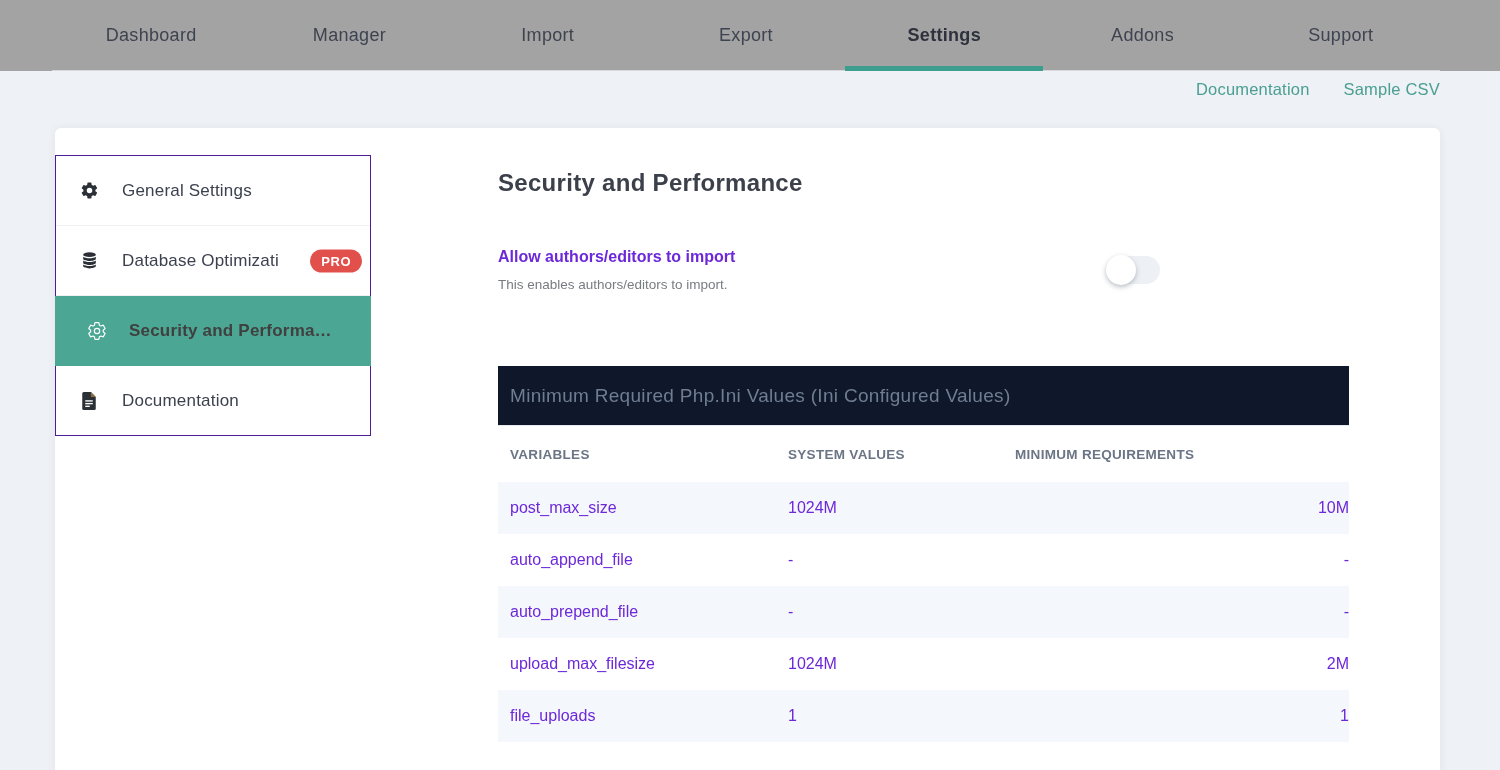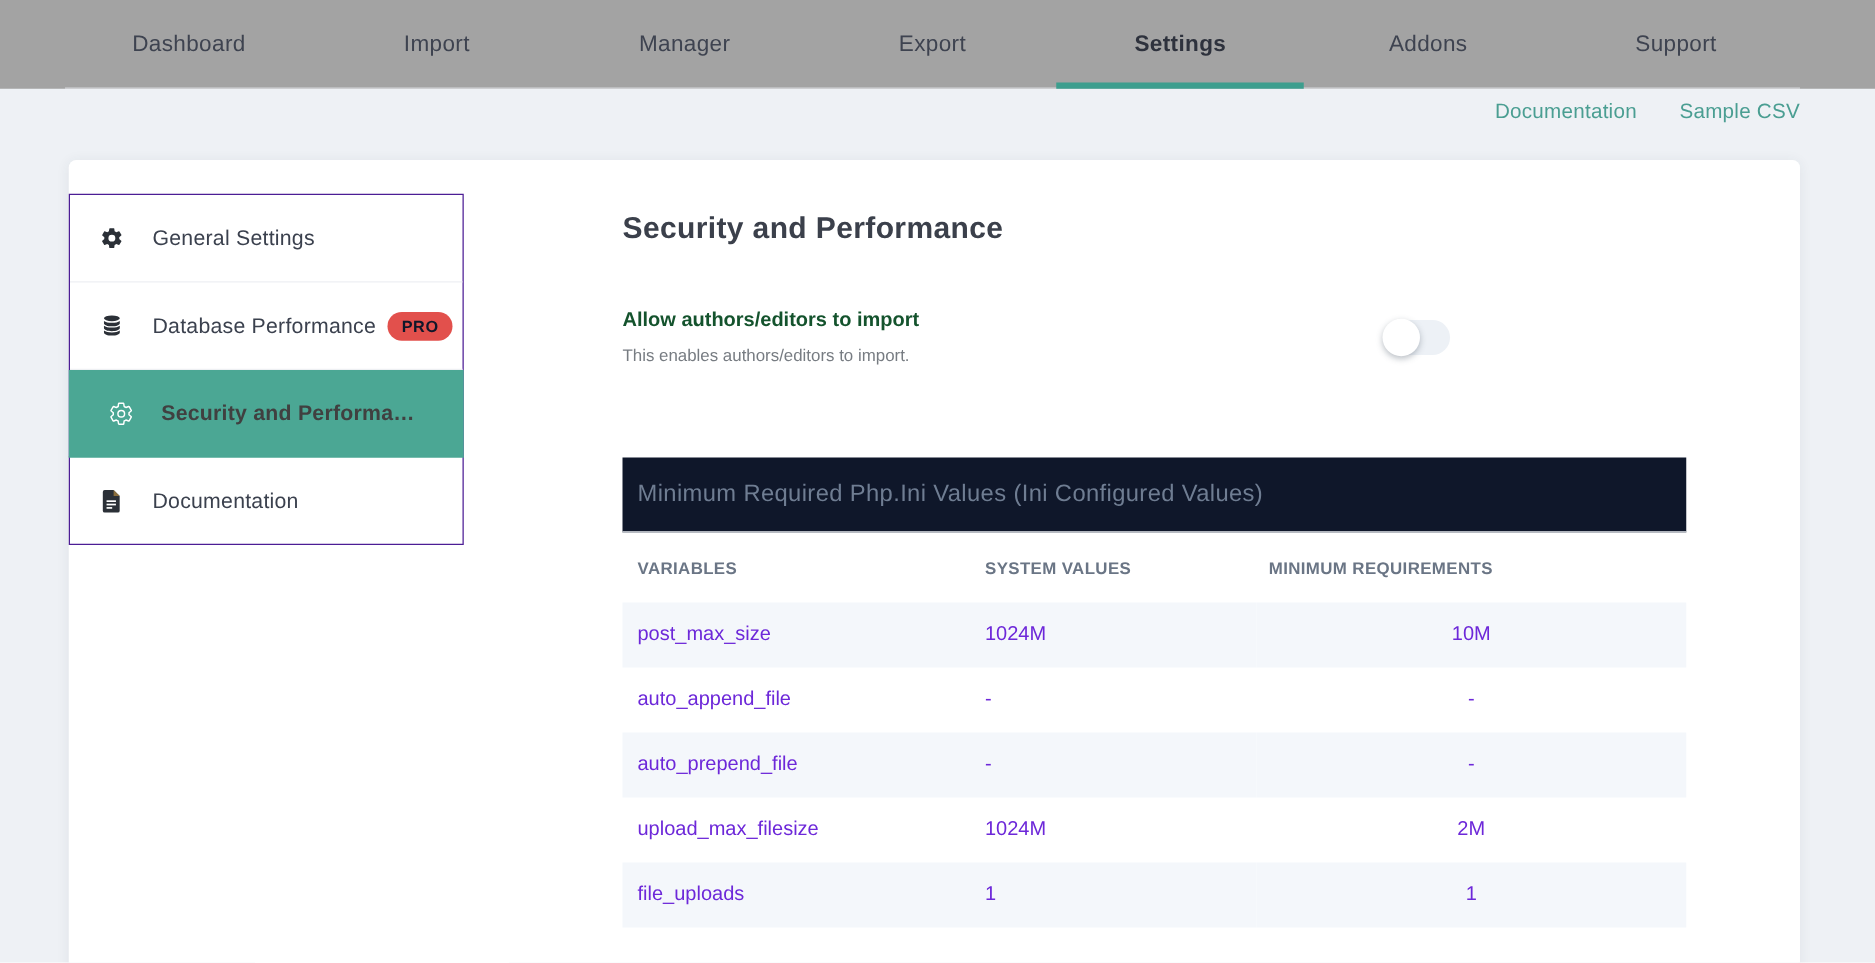--- a/index.html
+++ b/index.html
@@ -46,33 +46,33 @@
   }
   .side-item:last-child{border-bottom:none;}
   .side-item .icon{width:22px;margin-right:20px;display:flex;align-items:center;flex-shrink:0;}
   .side-item .label{white-space:nowrap;overflow:hidden;}
   .side-item.active{
     background:#4ba794;color:#404040;font-weight:bold;
     margin:0 -1px;padding-left:32px;border-bottom:1px solid #4ba794;
   }
   .pro-badge{
     position:absolute;right:8px;top:50%;transform:translateY(-50%);
-    background:#e2504c;color:#0f172a;font-size:13px;font-weight:bold;letter-spacing:.5px;
+    background:#e2504c;color:#ffffff;font-size:13px;font-weight:bold;letter-spacing:.5px;
     padding:4px 11px;border-radius:13px;
   }
   
   .content{position:absolute;left:443px;top:0;width:902px;padding-top:40px;}
   .page-title{
     margin:0;font-size:24px;line-height:30px;font-weight:600;
     color:#3b404b;letter-spacing:.3px;
   }
   .setting-row{
     margin-top:50px;width:662px;display:flex;justify-content:space-between;align-items:flex-start;
   }
-  .setting-label{font-size:16px;font-weight:bold;color:#14532d;line-height:18px;}
+  .setting-label{font-size:16px;font-weight:bold;color:#6d28d9;line-height:18px;}
   .setting-desc{margin-top:11px;font-size:13.5px;color:#777c82;}
   .toggle{
     margin-top:8px;width:52px;height:28px;border-radius:14px;background:#edf1f6;
     position:relative;cursor:pointer;flex-shrink:0;
   }
   .toggle .knob{
     position:absolute;left:-2px;top:-1px;width:30px;height:30px;border-radius:50%;
     background:#fff;box-shadow:0 2px 5px rgba(100,110,125,.45);
   }
   .section-bar{
@@ -82,31 +82,31 @@
     font-size:19px;color:#6f7d92;letter-spacing:.3px;
   }
   .ini-table{width:851px;border-collapse:collapse;table-layout:fixed;}
   .ini-table th{
     height:56px;font-size:13.5px;font-weight:bold;color:#6a7585;
     letter-spacing:.3px;text-align:left;padding:0;
   }
   .ini-table th.c1,.ini-table td.c1{padding-left:12px;}
   .ini-table th.c3{padding-left:10px;}
   .ini-table td{height:52px;font-size:16px;color:#6d28d9;padding:0;}
-  .ini-table td.c3{text-align:center;}
+  .ini-table td.c3{text-align:right;}
   .ini-table tbody tr:nth-child(odd){background:#f4f7fb;}
 </style>
 </head>
 <body>
 
 <div class="topnav">
   <div class="nav-inner" id="nav-tabs">
       <div class="nav-tab">Dashboard</div>
+      <div class="nav-tab">Manager</div>
       <div class="nav-tab">Import</div>
-      <div class="nav-tab">Manager</div>
       <div class="nav-tab">Export</div>
       <div class="nav-tab active">Settings</div>
       <div class="nav-tab">Addons</div>
       <div class="nav-tab">Support</div>
     </div>
 </div>
 
 <div class="quick-links" id="quick-links">
     <span class="quick-link">Documentation</span>
     <span class="quick-link">Sample CSV</span>
@@ -124,21 +124,21 @@
       </div>
       <div class="side-item">
         <span class="icon">
           <svg width="19" height="19" viewBox="0 0 24 24" fill="#2b3037">
             <ellipse cx="12" cy="4.6" rx="8" ry="2.9"></ellipse>
             <path d="M4 7.2v2.6c0 1.6 3.6 2.9 8 2.9s8-1.3 8-2.9V7.2c-1.6 1.2-4.6 1.9-8 1.9S5.6 8.4 4 7.2z"></path>
             <path d="M4 12.1v2.6c0 1.6 3.6 2.9 8 2.9s8-1.3 8-2.9v-2.6c-1.6 1.2-4.6 1.9-8 1.9s-6.4-.7-8-1.9z"></path>
             <path d="M4 17v2.1c0 1.6 3.6 2.9 8 2.9s8-1.3 8-2.9V17c-1.6 1.2-4.6 1.9-8 1.9S5.6 18.2 4 17z"></path>
           </svg>
         </span>
-        <span class="label">Database Performance</span>
+        <span class="label">Database Optimizati</span>
         <span class="pro-badge">PRO</span>
       </div>
       <div class="side-item active">
         <span class="icon">
           <svg width="20" height="20" viewBox="0 0 24 24" fill="none" stroke="#ffffff" stroke-width="1.4" stroke-linejoin="round">
             <path d="M19.4 13c.04-.32.1-.65.1-1s-.06-.68-.1-1l2.1-1.65a.5.5 0 0 0 .12-.64l-2-3.46a.5.5 0 0 0-.61-.22l-2.49 1a7.3 7.3 0 0 0-1.73-1l-.38-2.65A.5.5 0 0 0 13.9 2h-4a.5.5 0 0 0-.5.42l-.37 2.65c-.63.26-1.2.6-1.74 1l-2.48-1a.5.5 0 0 0-.61.22l-2 3.46a.5.5 0 0 0 .12.64L4.4 11c-.04.32-.1.65-.1 1s.06.68.1 1l-2.1 1.65a.5.5 0 0 0-.12.64l2 3.46c.14.24.42.34.61.22l2.49-1c.54.4 1.1.74 1.73 1l.38 2.65a.5.5 0 0 0 .5.42h4a.5.5 0 0 0 .5-.42l.37-2.65c.63-.26 1.2-.6 1.74-1l2.48 1c.2.12.47.02.61-.22l2-3.46a.5.5 0 0 0-.12-.64L19.4 13z"></path>
             <circle cx="12" cy="12" r="3.2"></circle>
           </svg>
         </span>
         <span class="label">Security and Performa…</span>

